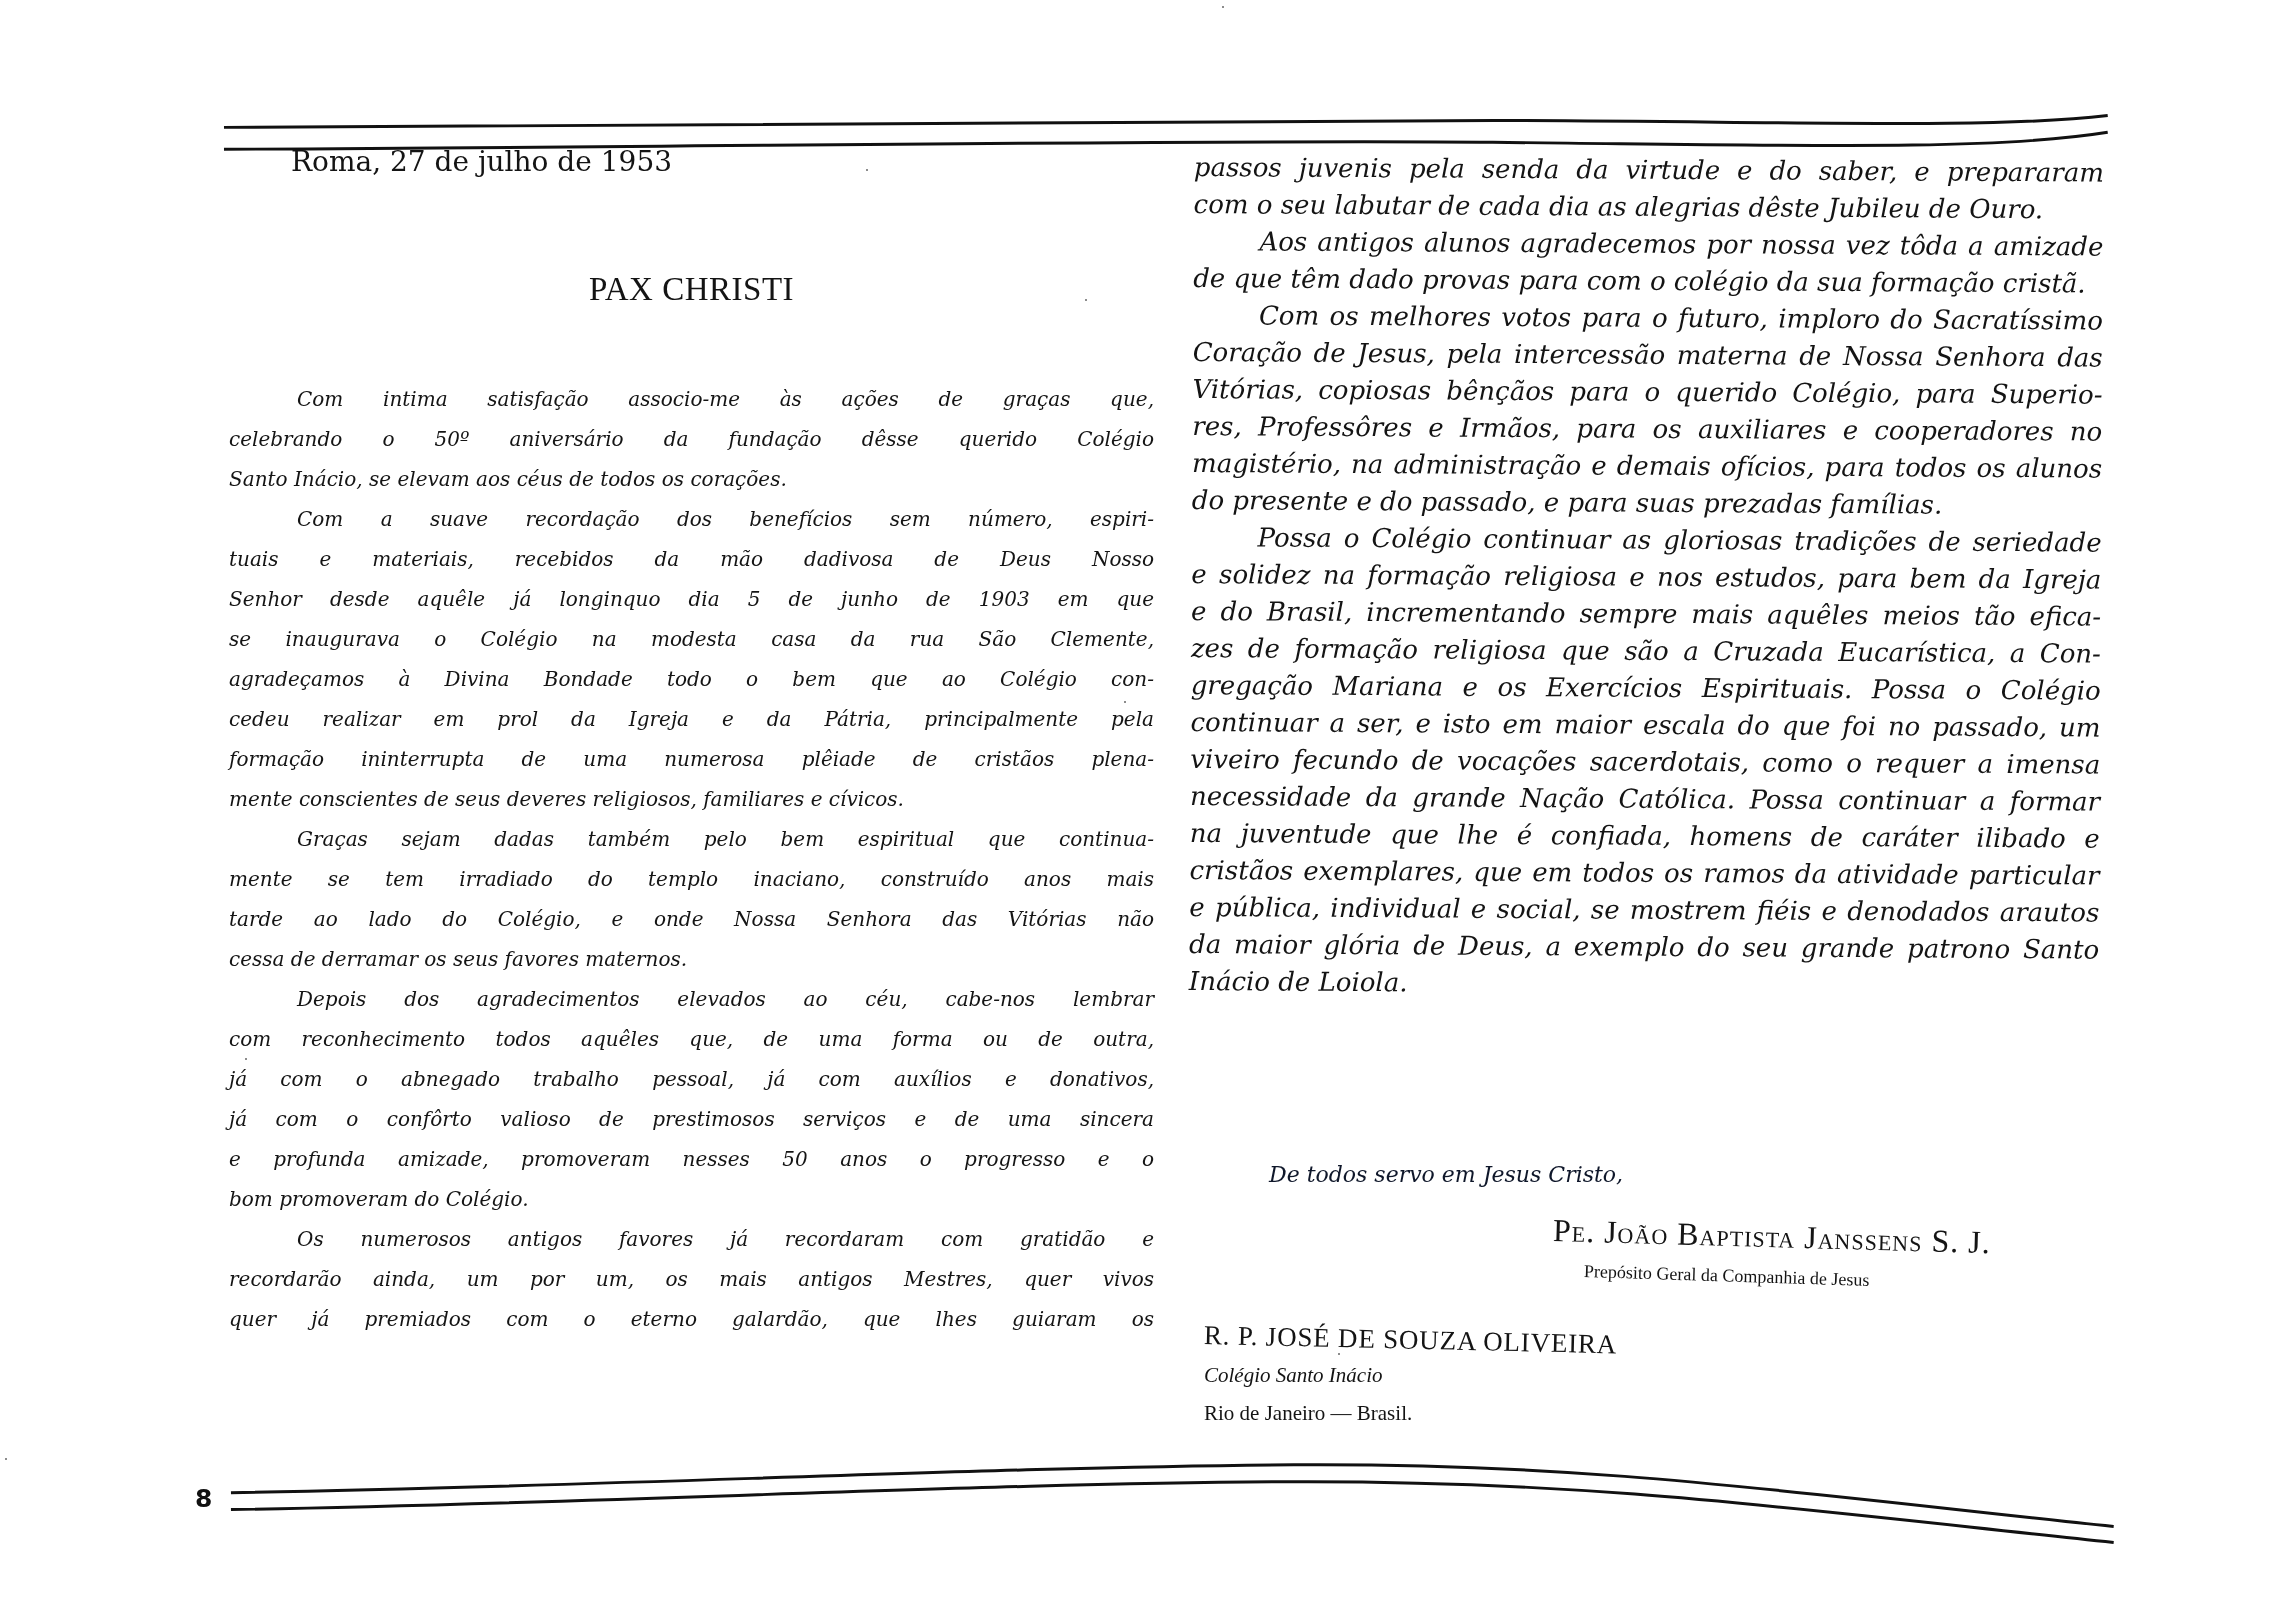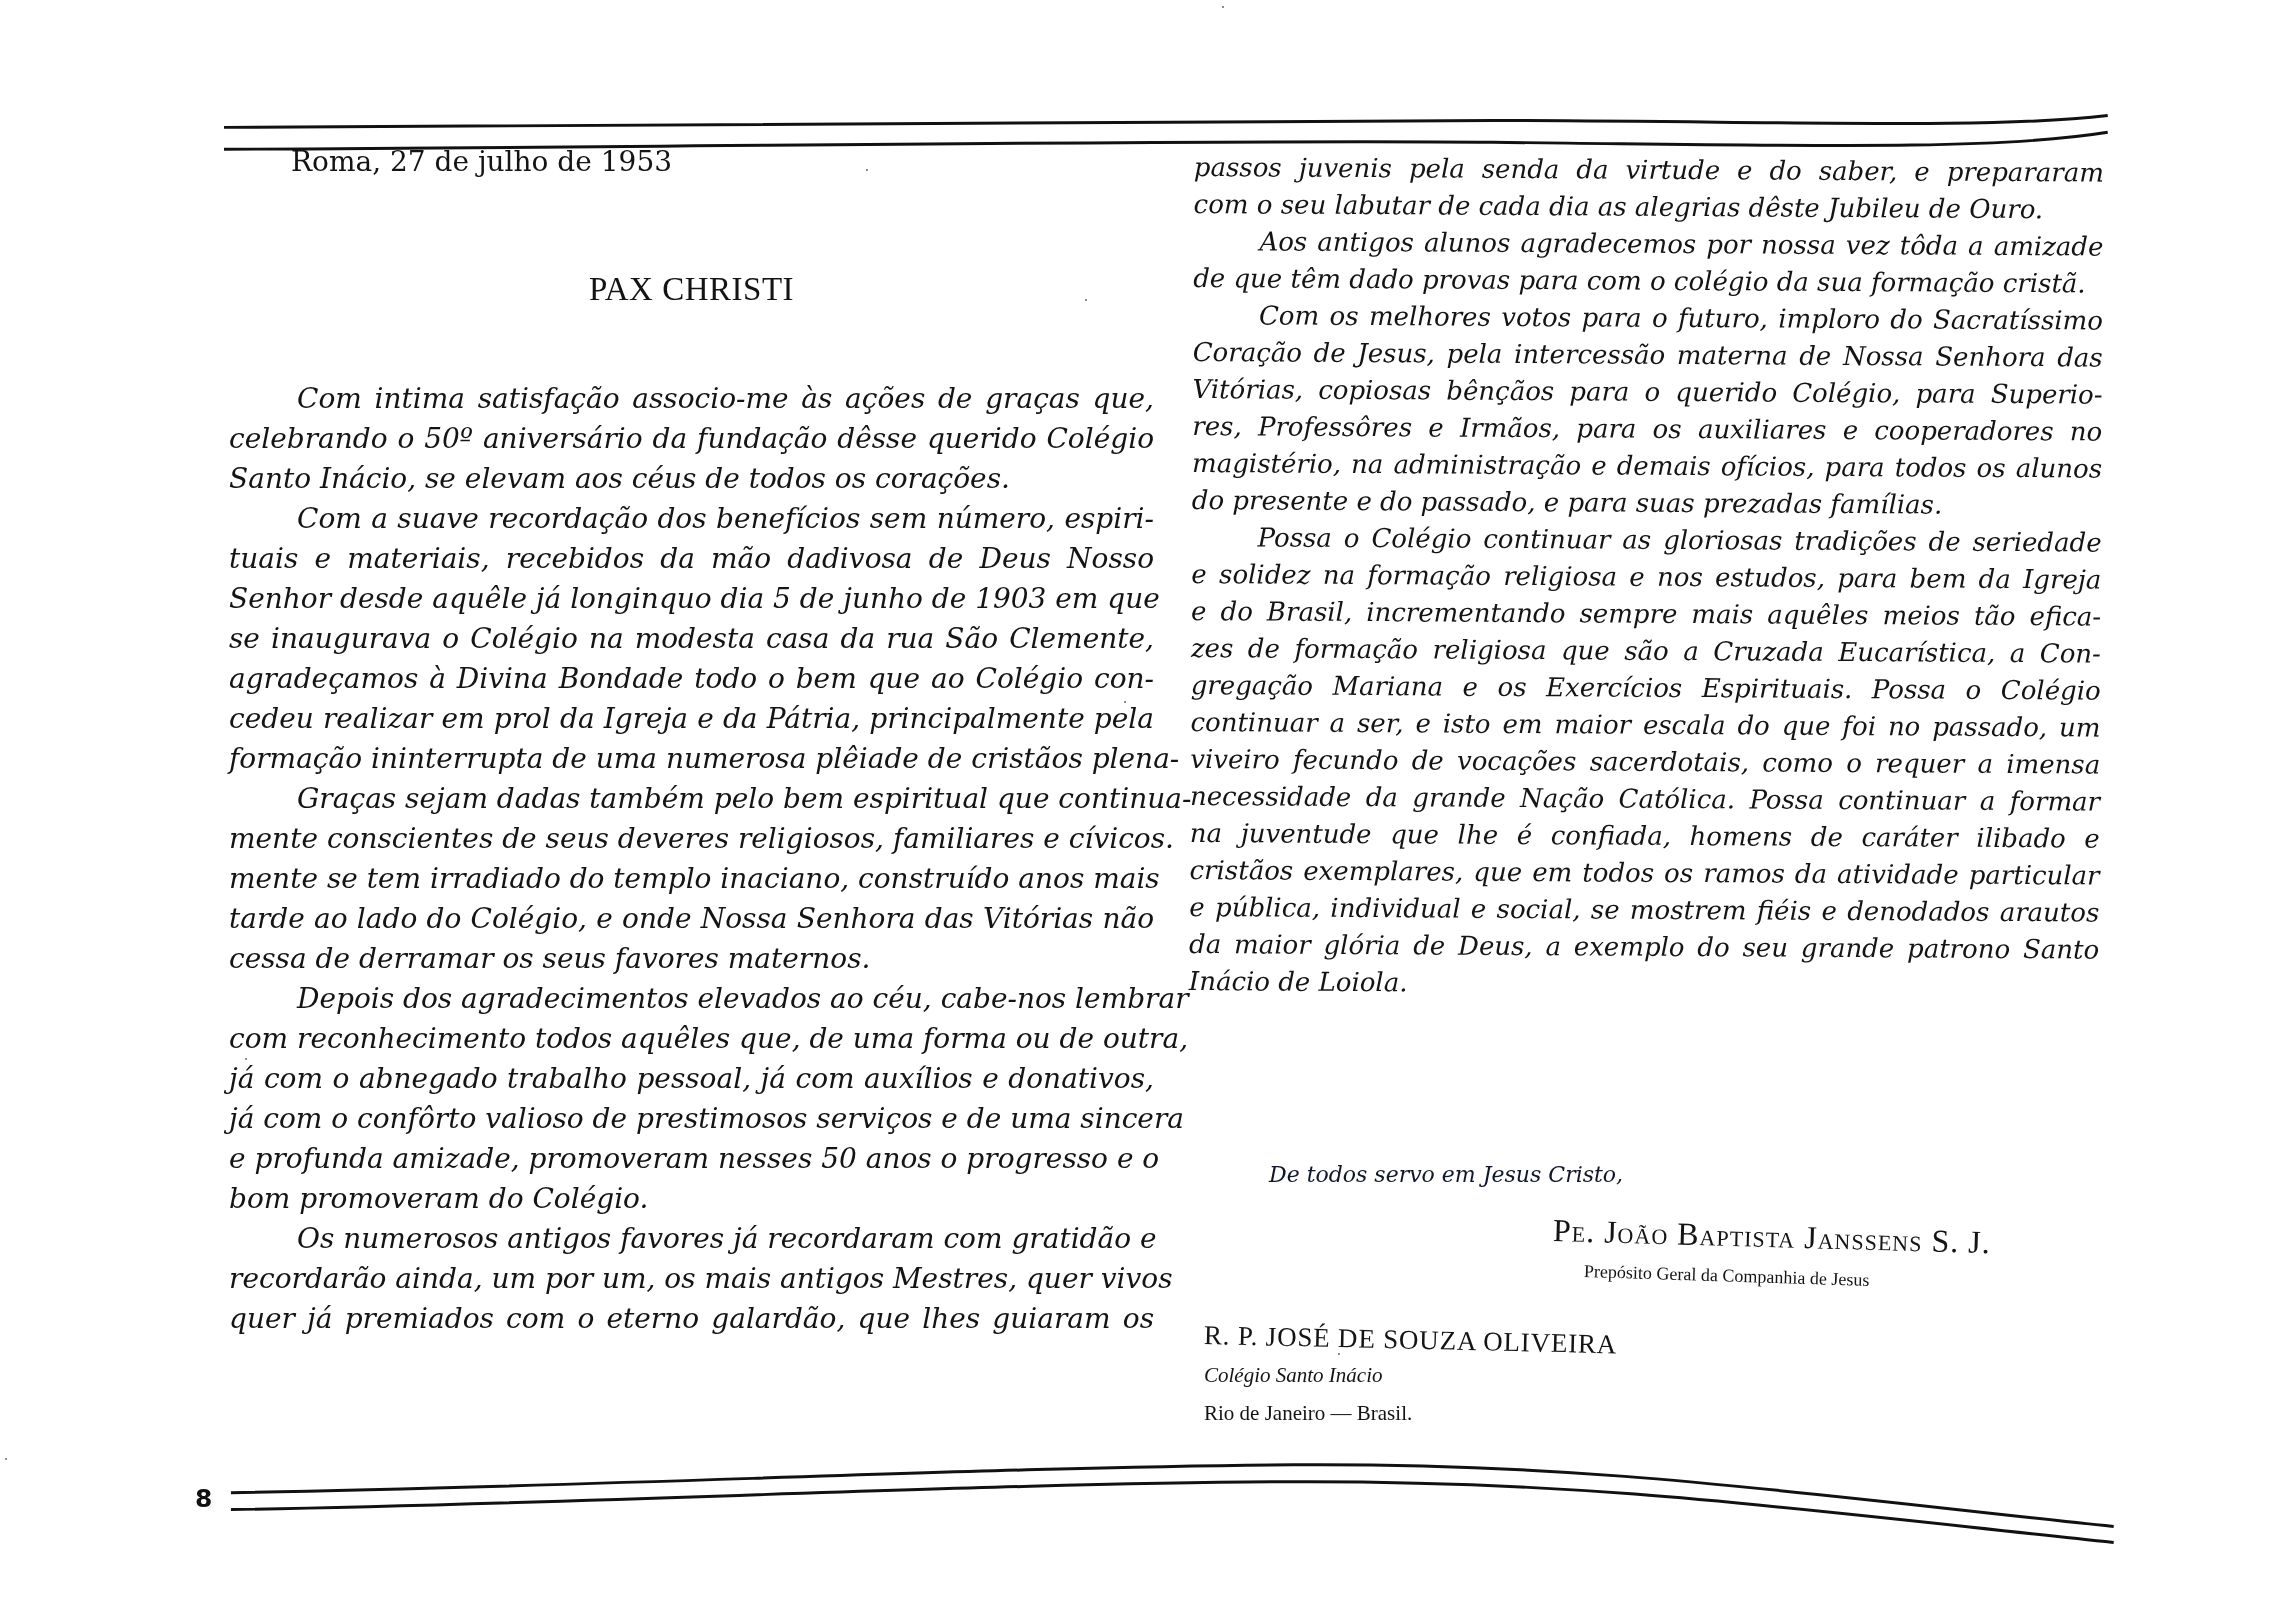--- a/index.html
+++ b/index.html
@@ -2,21 +2,21 @@
 <html><head>
   <meta charset="utf-8">
   <style>
     html, body { margin: 0; padding: 0; background: #ffffff; }
     body { width: 2270px; height: 1624px; position: relative; overflow: hidden; color: #111; }
     .page { position: absolute; left: 0; top: 0; width: 2270px; height: 1624px; background: #fff; }
     svg.rules { position: absolute; left: 0; top: 0; width: 2270px; height: 1624px; pointer-events: none; }
     .col { position: absolute; font-family: "DejaVu Serif", serif; font-style: italic; color: #141414; }
     .col-left { left: 229px; top: 379px; width: 925px; }
     .col-right { left: 1194px; top: 149px; width: 910px; transform: rotate(0.35deg); transform-origin: 0 0; }
-    .line { height: 40px; line-height: 40px; font-size: 28px; white-space: nowrap; text-align: justify; text-align-last: justify; }
+    .line { height: 40px; line-height: 40px; font-size: 20px; white-space: nowrap; text-align: justify; text-align-last: justify; }
     .col-right .line { height: 37px; line-height: 37px; font-size: 26px; }
     .line.indent { padding-left: 68px; }
     .col-right .line.indent { padding-left: 66px; }
     .line.last { text-align-last: left; }
     .date { position: absolute; left: 291px; top: 145px; font-family: "DejaVu Serif", serif; font-size: 28px; color: #141414; }
     .salutation { position: absolute; left: 229px; width: 925px; text-align: center; font-family: "Liberation Serif", serif; font-size: 33px; letter-spacing: 0.5px; color: #141414; }
     .sal-1 { top: 230px; }
     .sal-2 { top: 271px; }
     .closing { position: absolute; left: 1269px; top: 1162px; font-family: "DejaVu Serif", serif; font-style: italic; font-size: 22px; color: #0f172a; }
     .sig-name { position: absolute; left: 1553px; top: 1212px; font-family: "Liberation Serif", serif; font-size: 32px; font-variant: small-caps; letter-spacing: 1px; color: #141414; transform: rotate(1.6deg); transform-origin: 0 50%; }
@@ -50,22 +50,22 @@
       <div class="line indent">Com intima satisfação associo-me às ações de graças que,</div>
       <div class="line">celebrando o 50º aniversário da fundação dêsse querido Colégio</div>
       <div class="line last">Santo Inácio, se elevam aos céus de todos os corações.</div>
       <div class="line indent">Com a suave recordação dos benefícios sem número, espiri-</div>
       <div class="line">tuais e materiais, recebidos da mão dadivosa de Deus Nosso</div>
       <div class="line">Senhor desde aquêle já longinquo dia 5 de junho de 1903 em que</div>
       <div class="line">se inaugurava o Colégio na modesta casa da rua São Clemente,</div>
       <div class="line">agradeçamos à Divina Bondade todo o bem que ao Colégio con-</div>
       <div class="line">cedeu realizar em prol da Igreja e da Pátria, principalmente pela</div>
       <div class="line">formação ininterrupta de uma numerosa plêiade de cristãos plena-</div>
+      <div class="line last">mente conscientes de seus deveres religiosos, familiares e cívicos.</div>
       <div class="line indent">Graças sejam dadas também pelo bem espiritual que continua-</div>
-      <div class="line last">mente conscientes de seus deveres religiosos, familiares e cívicos.</div>
       <div class="line">mente se tem irradiado do templo inaciano, construído anos mais</div>
       <div class="line">tarde ao lado do Colégio, e onde Nossa Senhora das Vitórias não</div>
       <div class="line last">cessa de derramar os seus favores maternos.</div>
       <div class="line indent">Depois dos agradecimentos elevados ao céu, cabe-nos lembrar</div>
       <div class="line">com reconhecimento todos aquêles que, de uma forma ou de outra,</div>
       <div class="line">já com o abnegado trabalho pessoal, já com auxílios e donativos,</div>
       <div class="line">já com o confôrto valioso de prestimosos serviços e de uma sincera</div>
       <div class="line">e profunda amizade, promoveram nesses 50 anos o progresso e o</div>
       <div class="line last">bom promoveram do Colégio.</div>
       <div class="line indent">Os numerosos antigos favores já recordaram com gratidão e</div>

